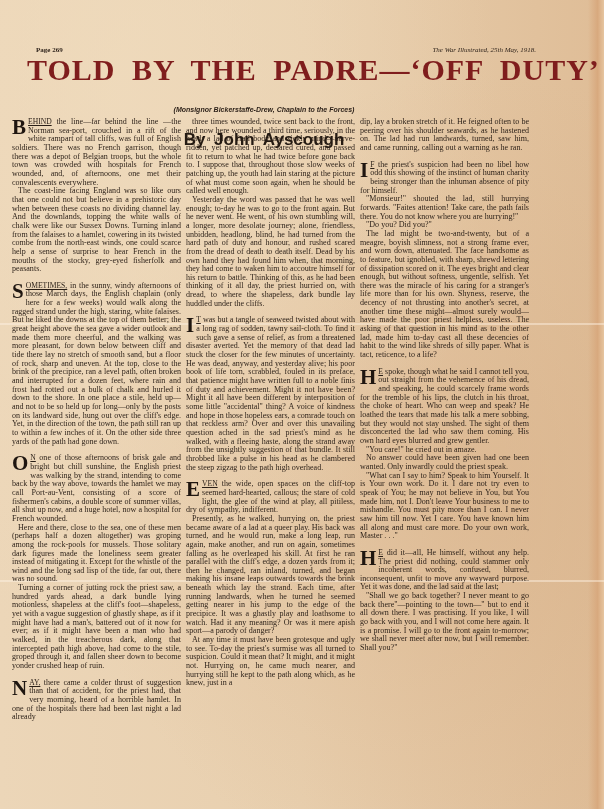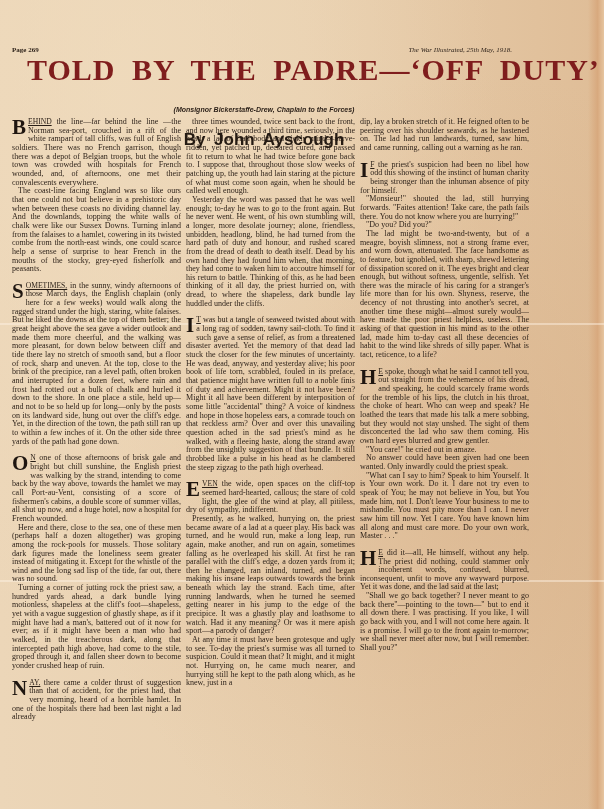--- a/index.html
+++ b/index.html
@@ -16,21 +16,21 @@
   }
   .page-edge {
     position: absolute; top: 0; right: 0; width: 16px; height: 809px;
     background: linear-gradient(90deg, rgba(220,180,140,0) 0%, #d8a97e 60%, #e6c5a0 100%);
   }
   .fold {
     position: absolute; left: 0; width: 604px; height: 2px;
     background: rgba(255,245,230,0.45);
   }
   .header-line {
-    position: absolute; top: 46px; left: 12px; width: 500px;
+    position: absolute; top: 46px; left: 36px; width: 500px;
     display: flex; justify-content: space-between; align-items: flex-end;
     font-size: 7px;
   }
   .page-num { font-family: "Liberation Serif", serif; font-weight: bold; }
   .mag-info { font-style: italic; font-family: "Liberation Serif", serif; }
   .title {
     position: absolute; top: 53px; left: 27px; width: 500px;
     font-family: "Liberation Serif", "DejaVu Serif", serif;
     font-weight: bold; font-size: 30px; letter-spacing: 1px; word-spacing: 8px;
     color: #7f1d1d; white-space: nowrap;

